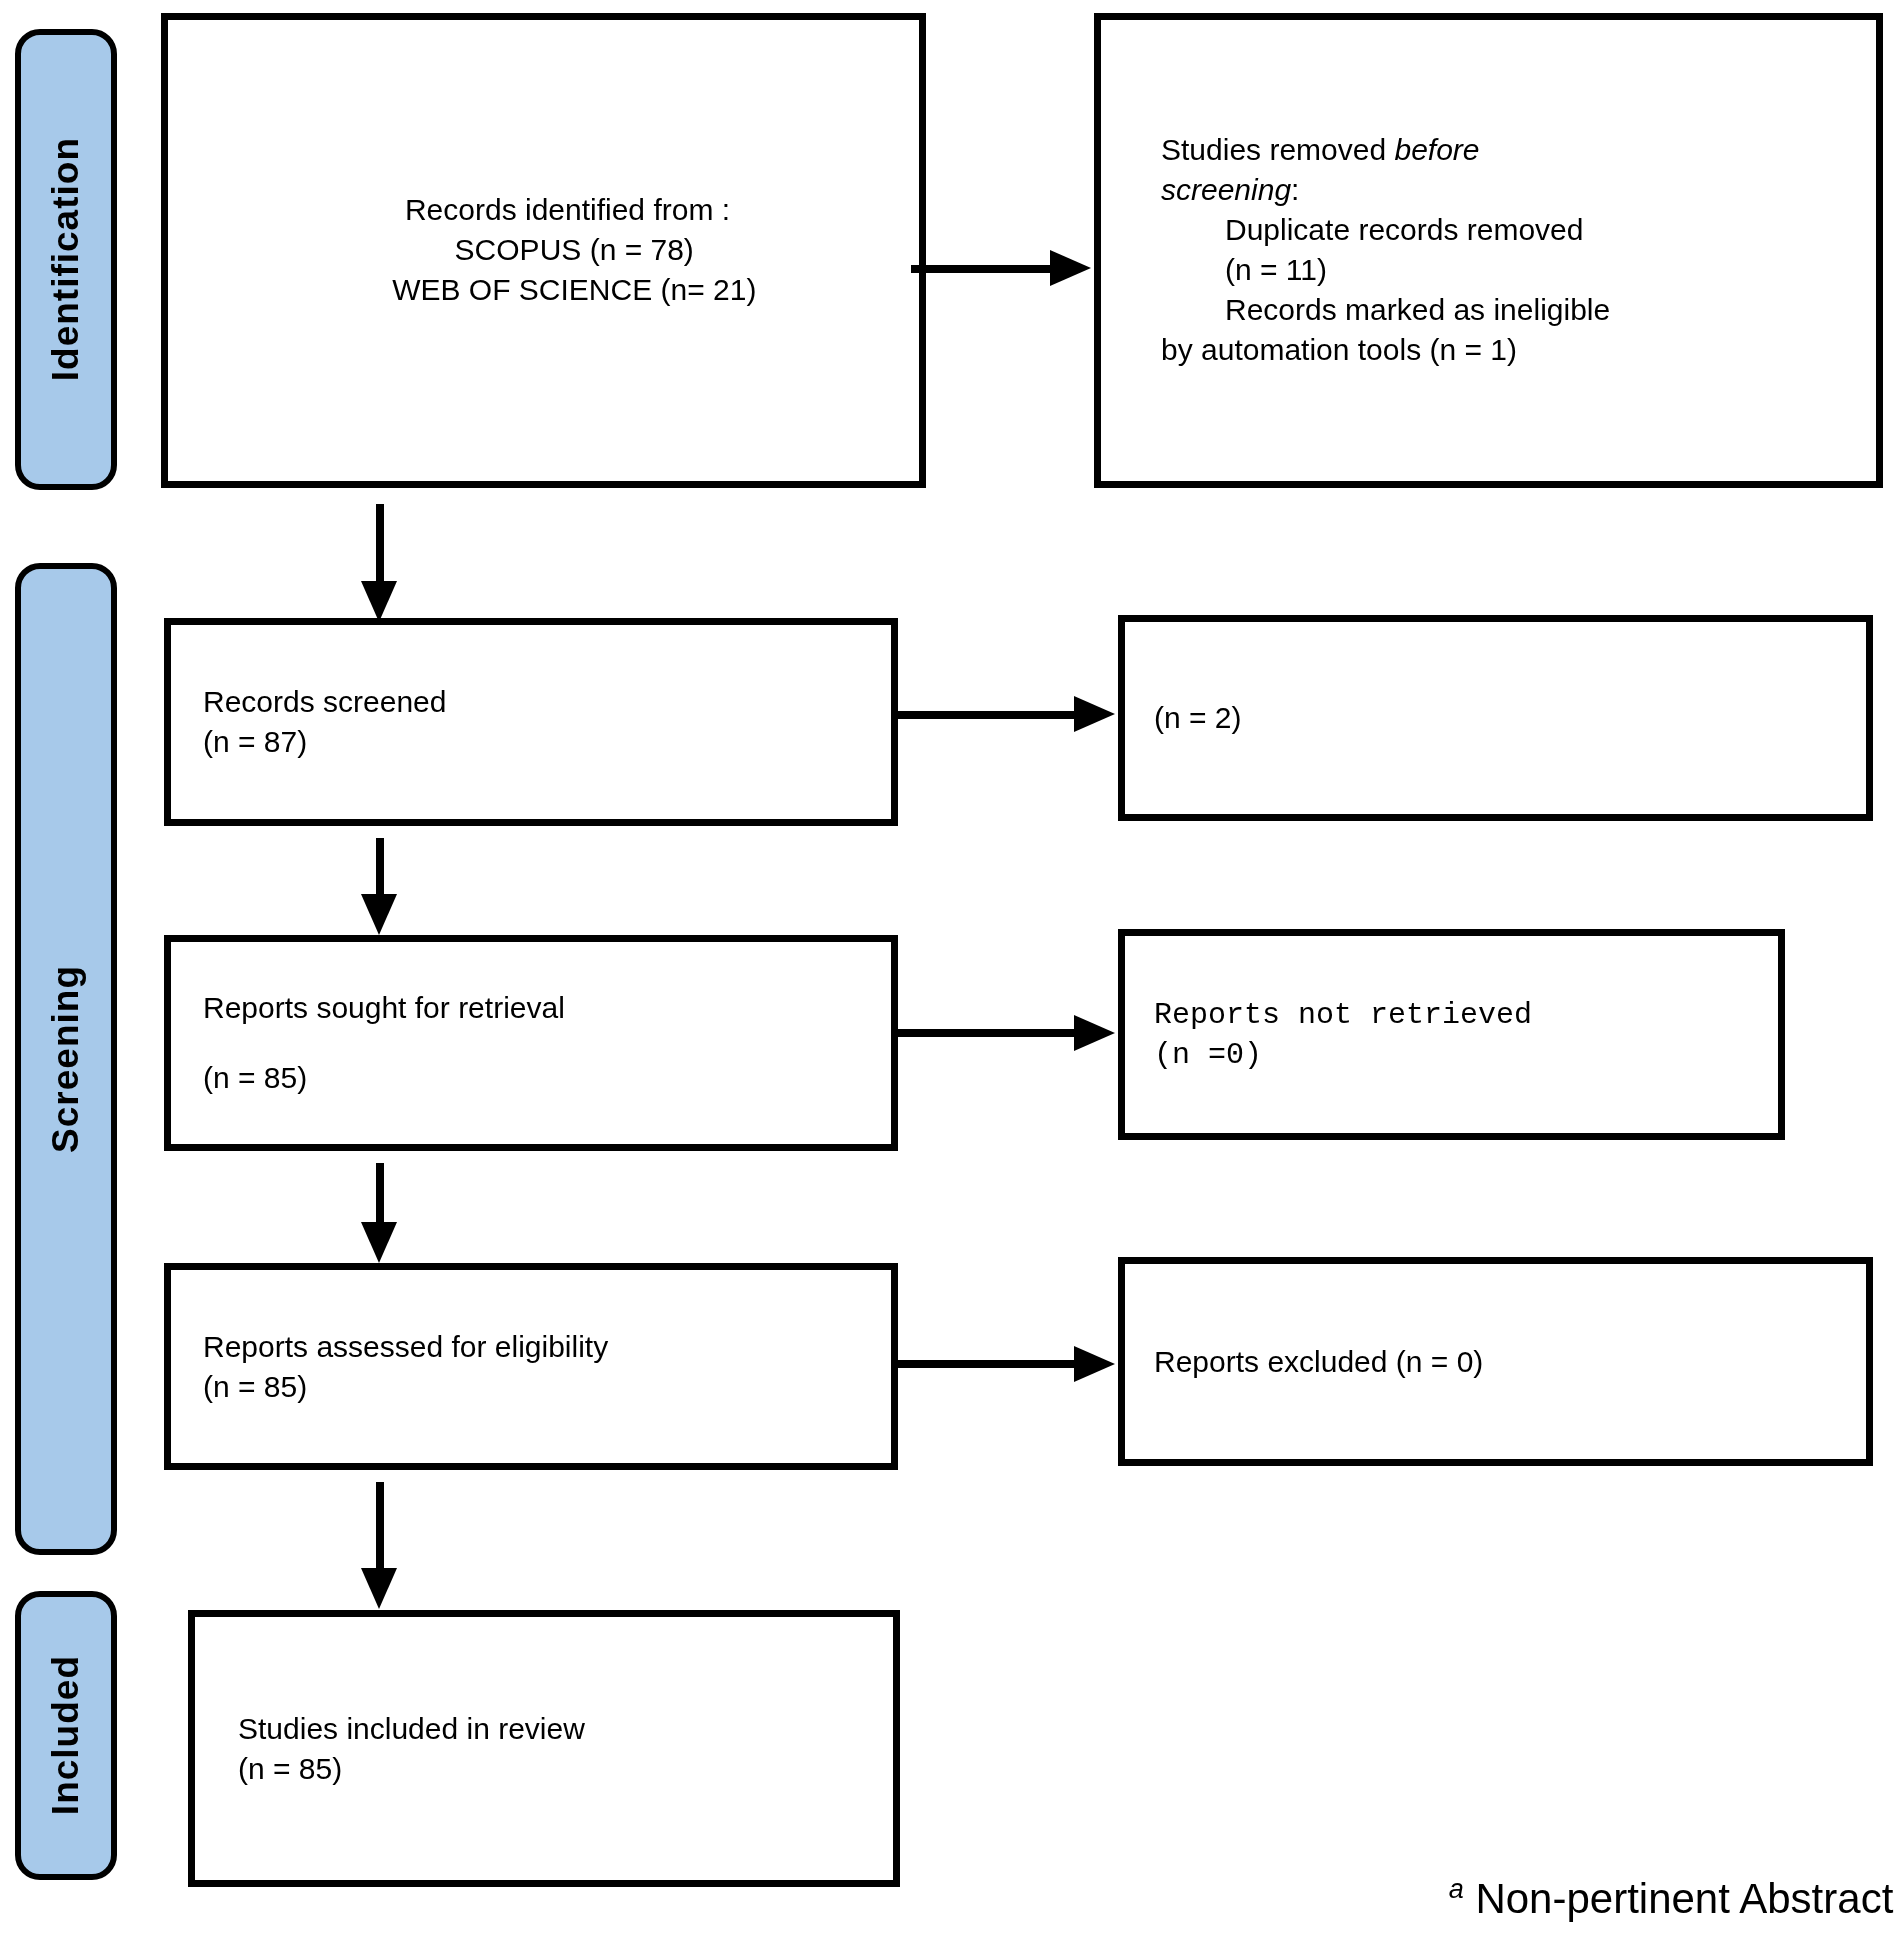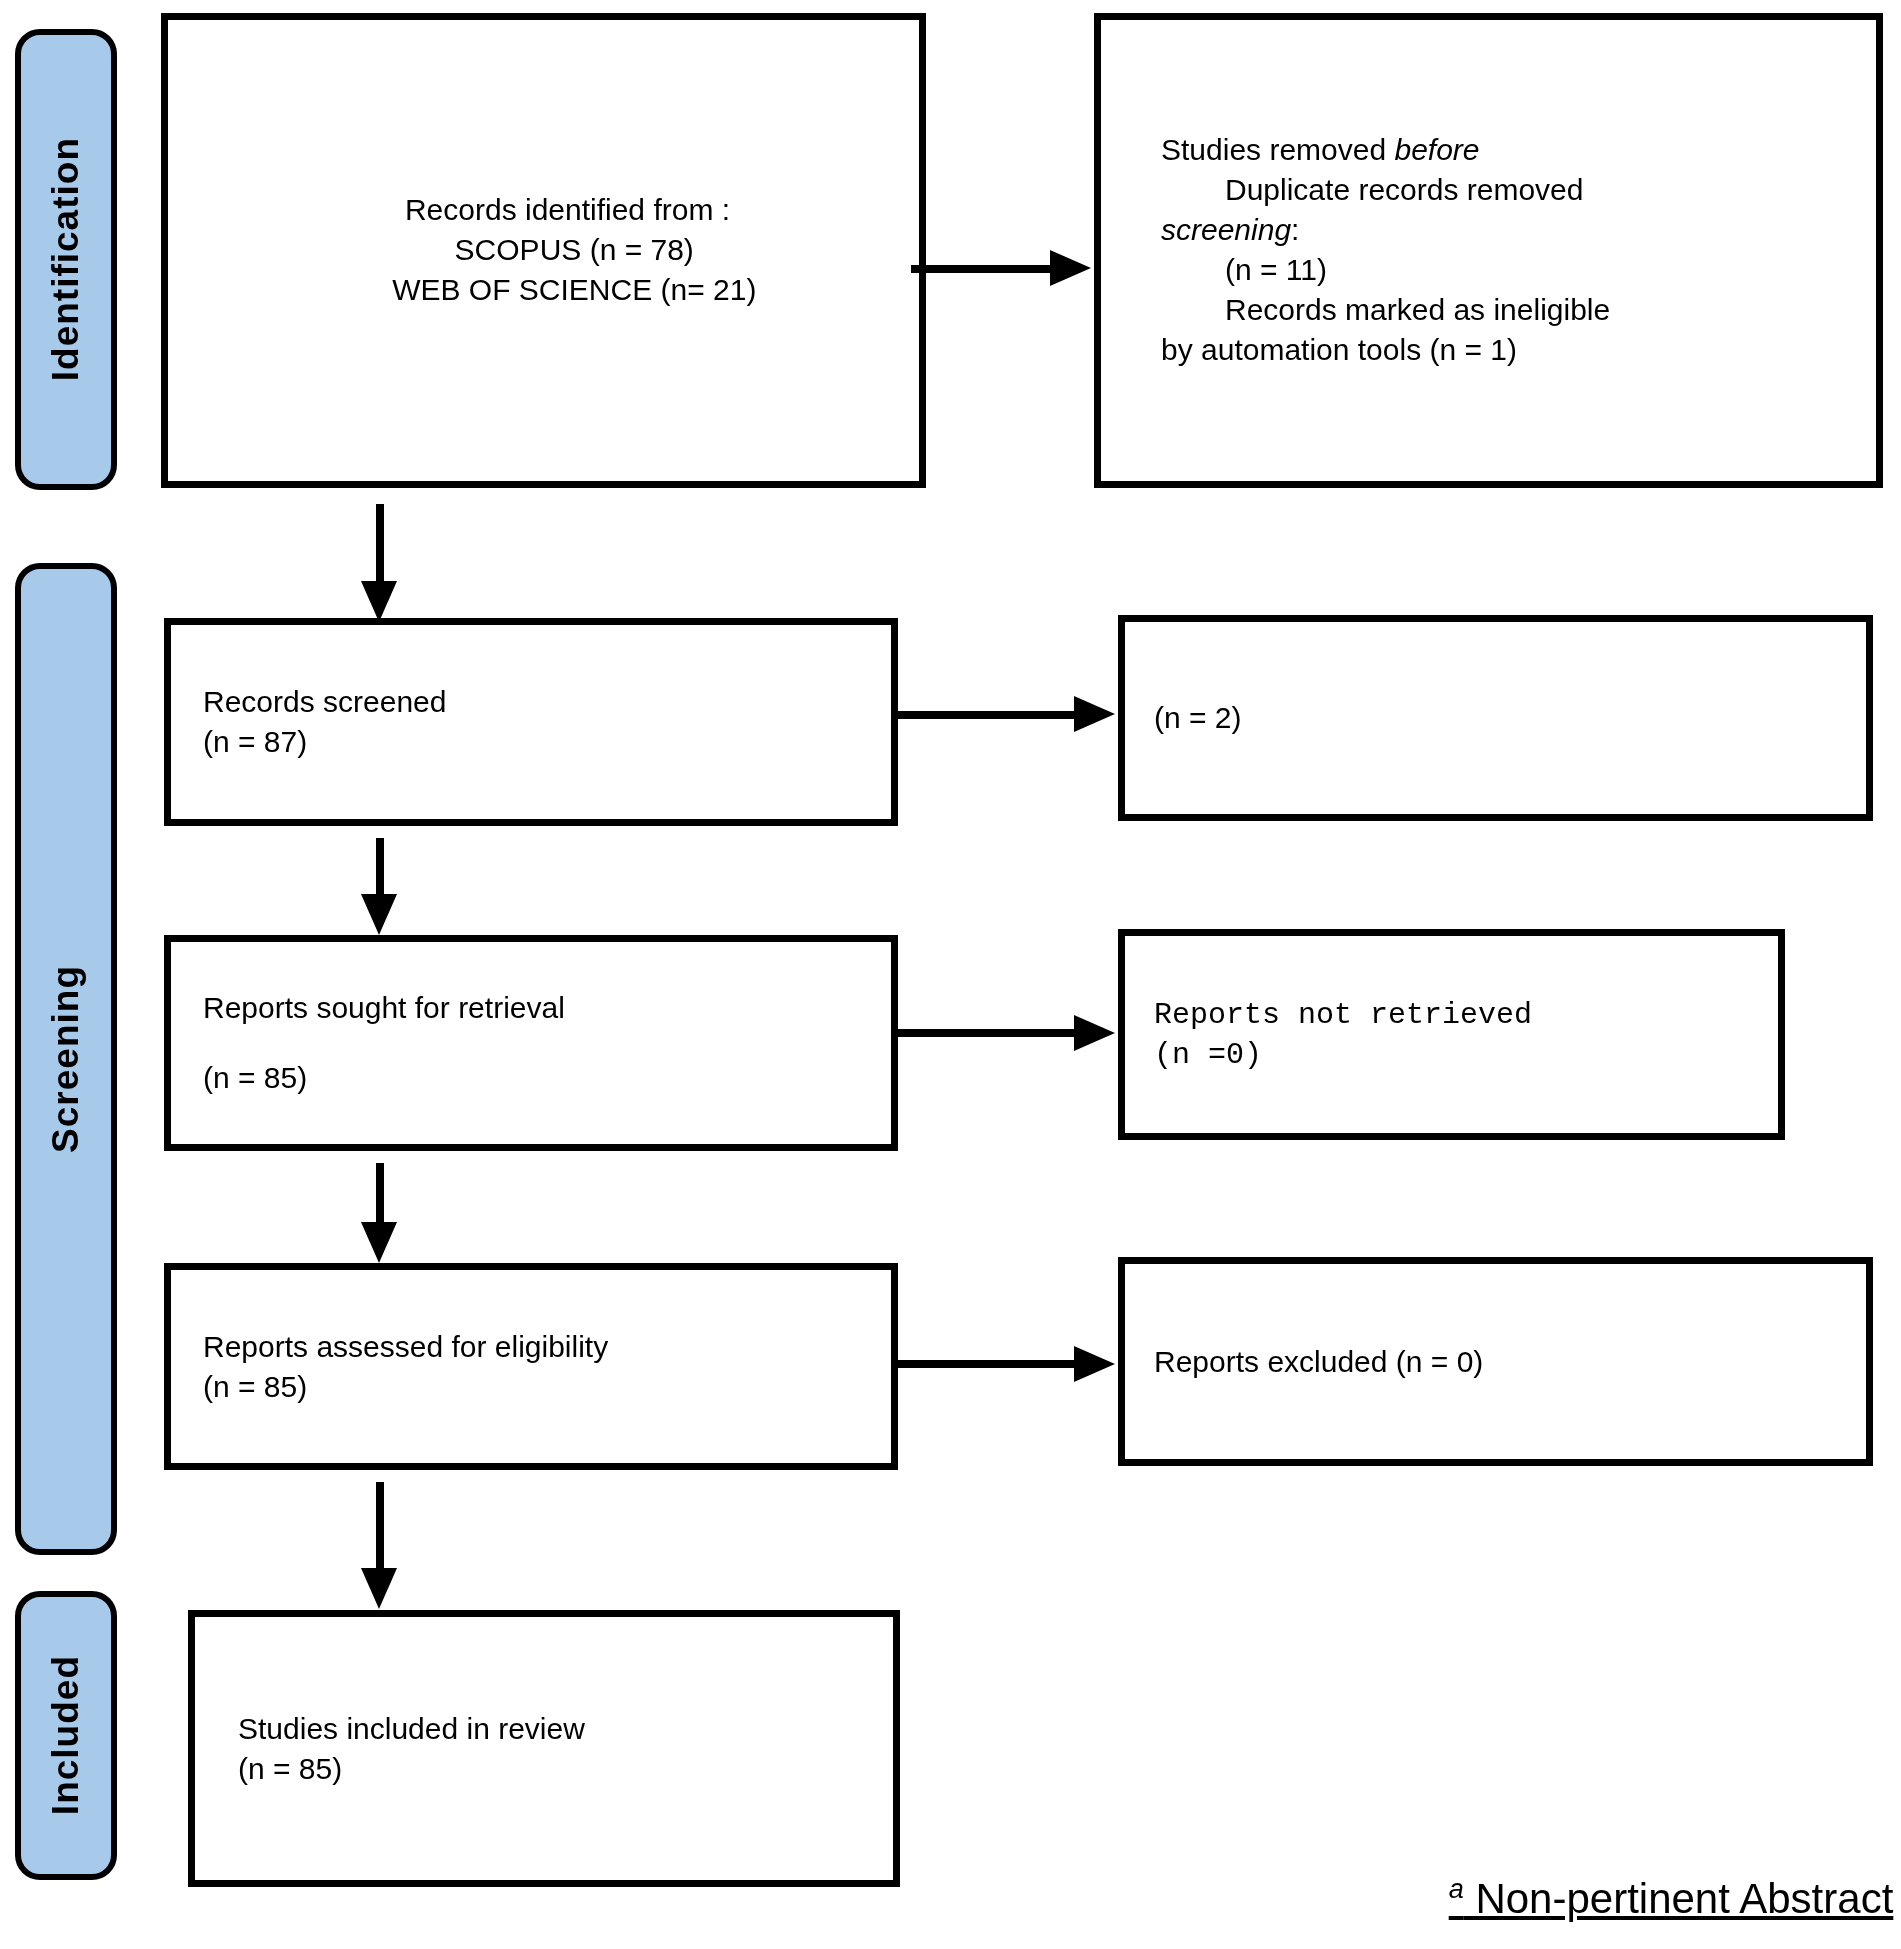--- a/index.html
+++ b/index.html
@@ -122,21 +122,20 @@
   .h4h { left: 1074px; top: 1346px; }
 
   
   .footnote {
     position: absolute;
     right: 7.7px;
     top: 1875px;
     font-size: 42px;
     text-align: right;
     white-space: nowrap;
-    text-decoration: underline;
   }
   .footnote sup { font-size: 27px; }
 </style>
 </head>
 <body>
 
 <div class="canvas">
 
   <div class="stage stage-identification">
     <span class="stage-label">Identification</span>
@@ -149,22 +148,22 @@
   </div>
 
   <div class="box b1">
     <div class="line">Records identified from :</div>
     <div class="line small-indent">SCOPUS (n = 78)</div>
     <div class="line small-indent">WEB OF SCIENCE (n= 21)</div>
   </div>
 
   <div class="box b2">
     <div class="line"><span>Studies removed </span><span class="italic">before</span></div>
+    <div class="line"><span class="italic">screening</span><span>:</span></div>
     <div class="line indent">Duplicate records removed</div>
-    <div class="line"><span class="italic">screening</span><span>:</span></div>
     <div class="line indent">(n = 11)</div>
     <div class="line indent">Records marked as ineligible</div>
     <div class="line">by automation tools (n = 1)</div>
   </div>
 
   <div class="box b3">
     <div class="line">Records screened</div>
     <div class="line">(n = 87)</div>
   </div>
 

